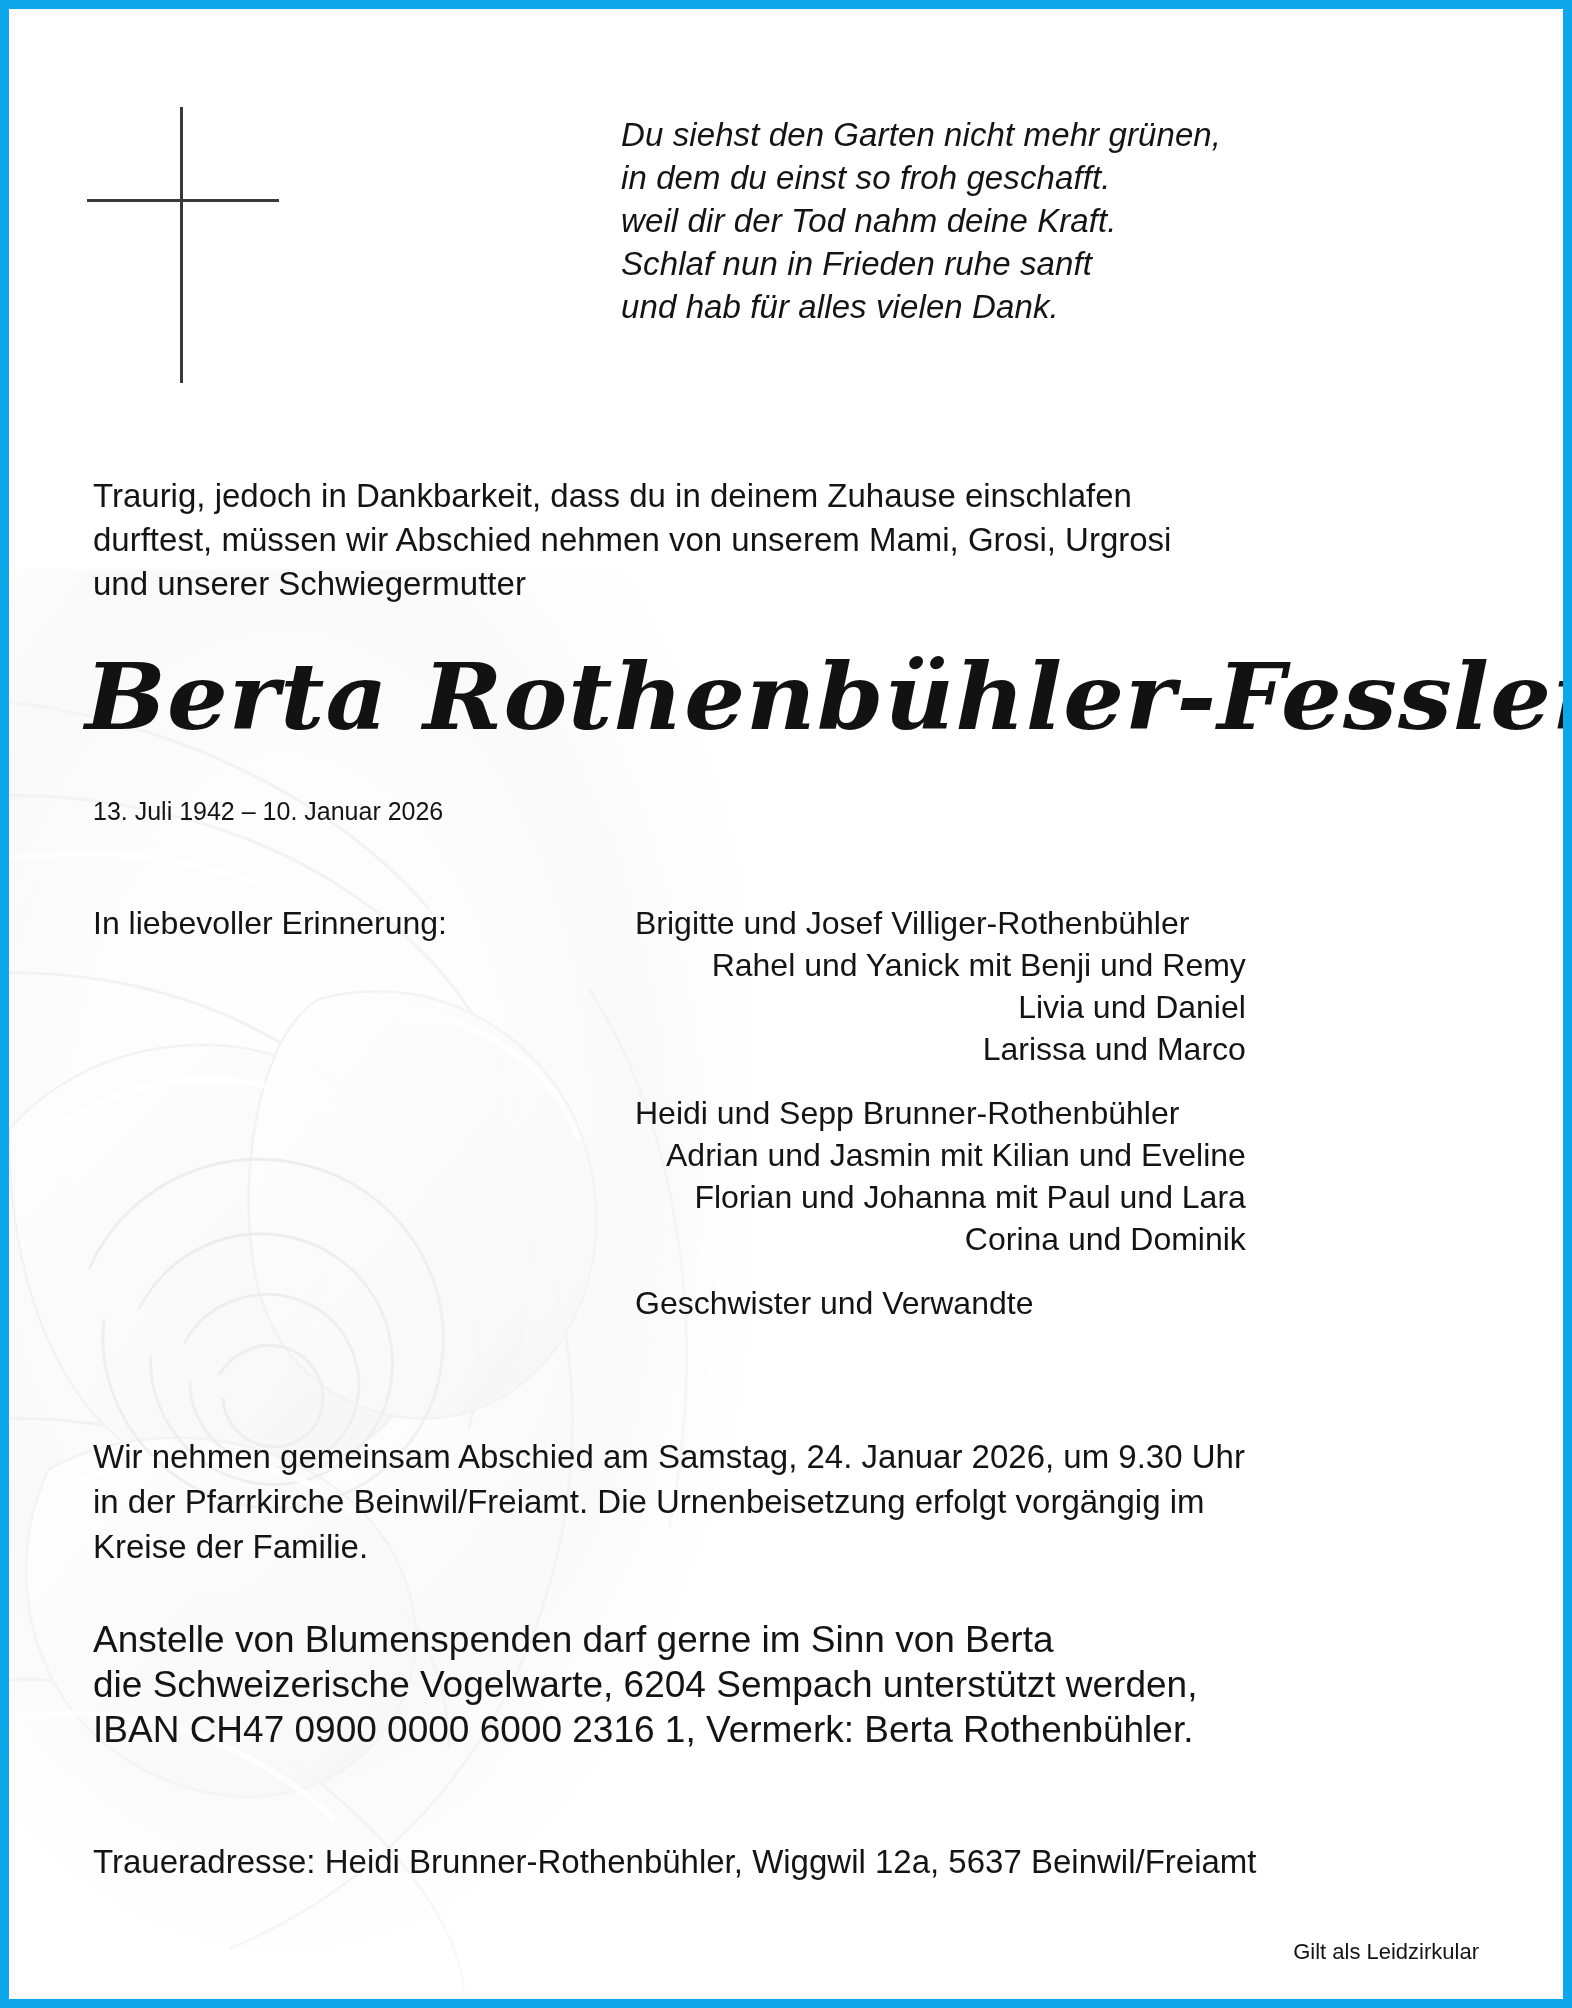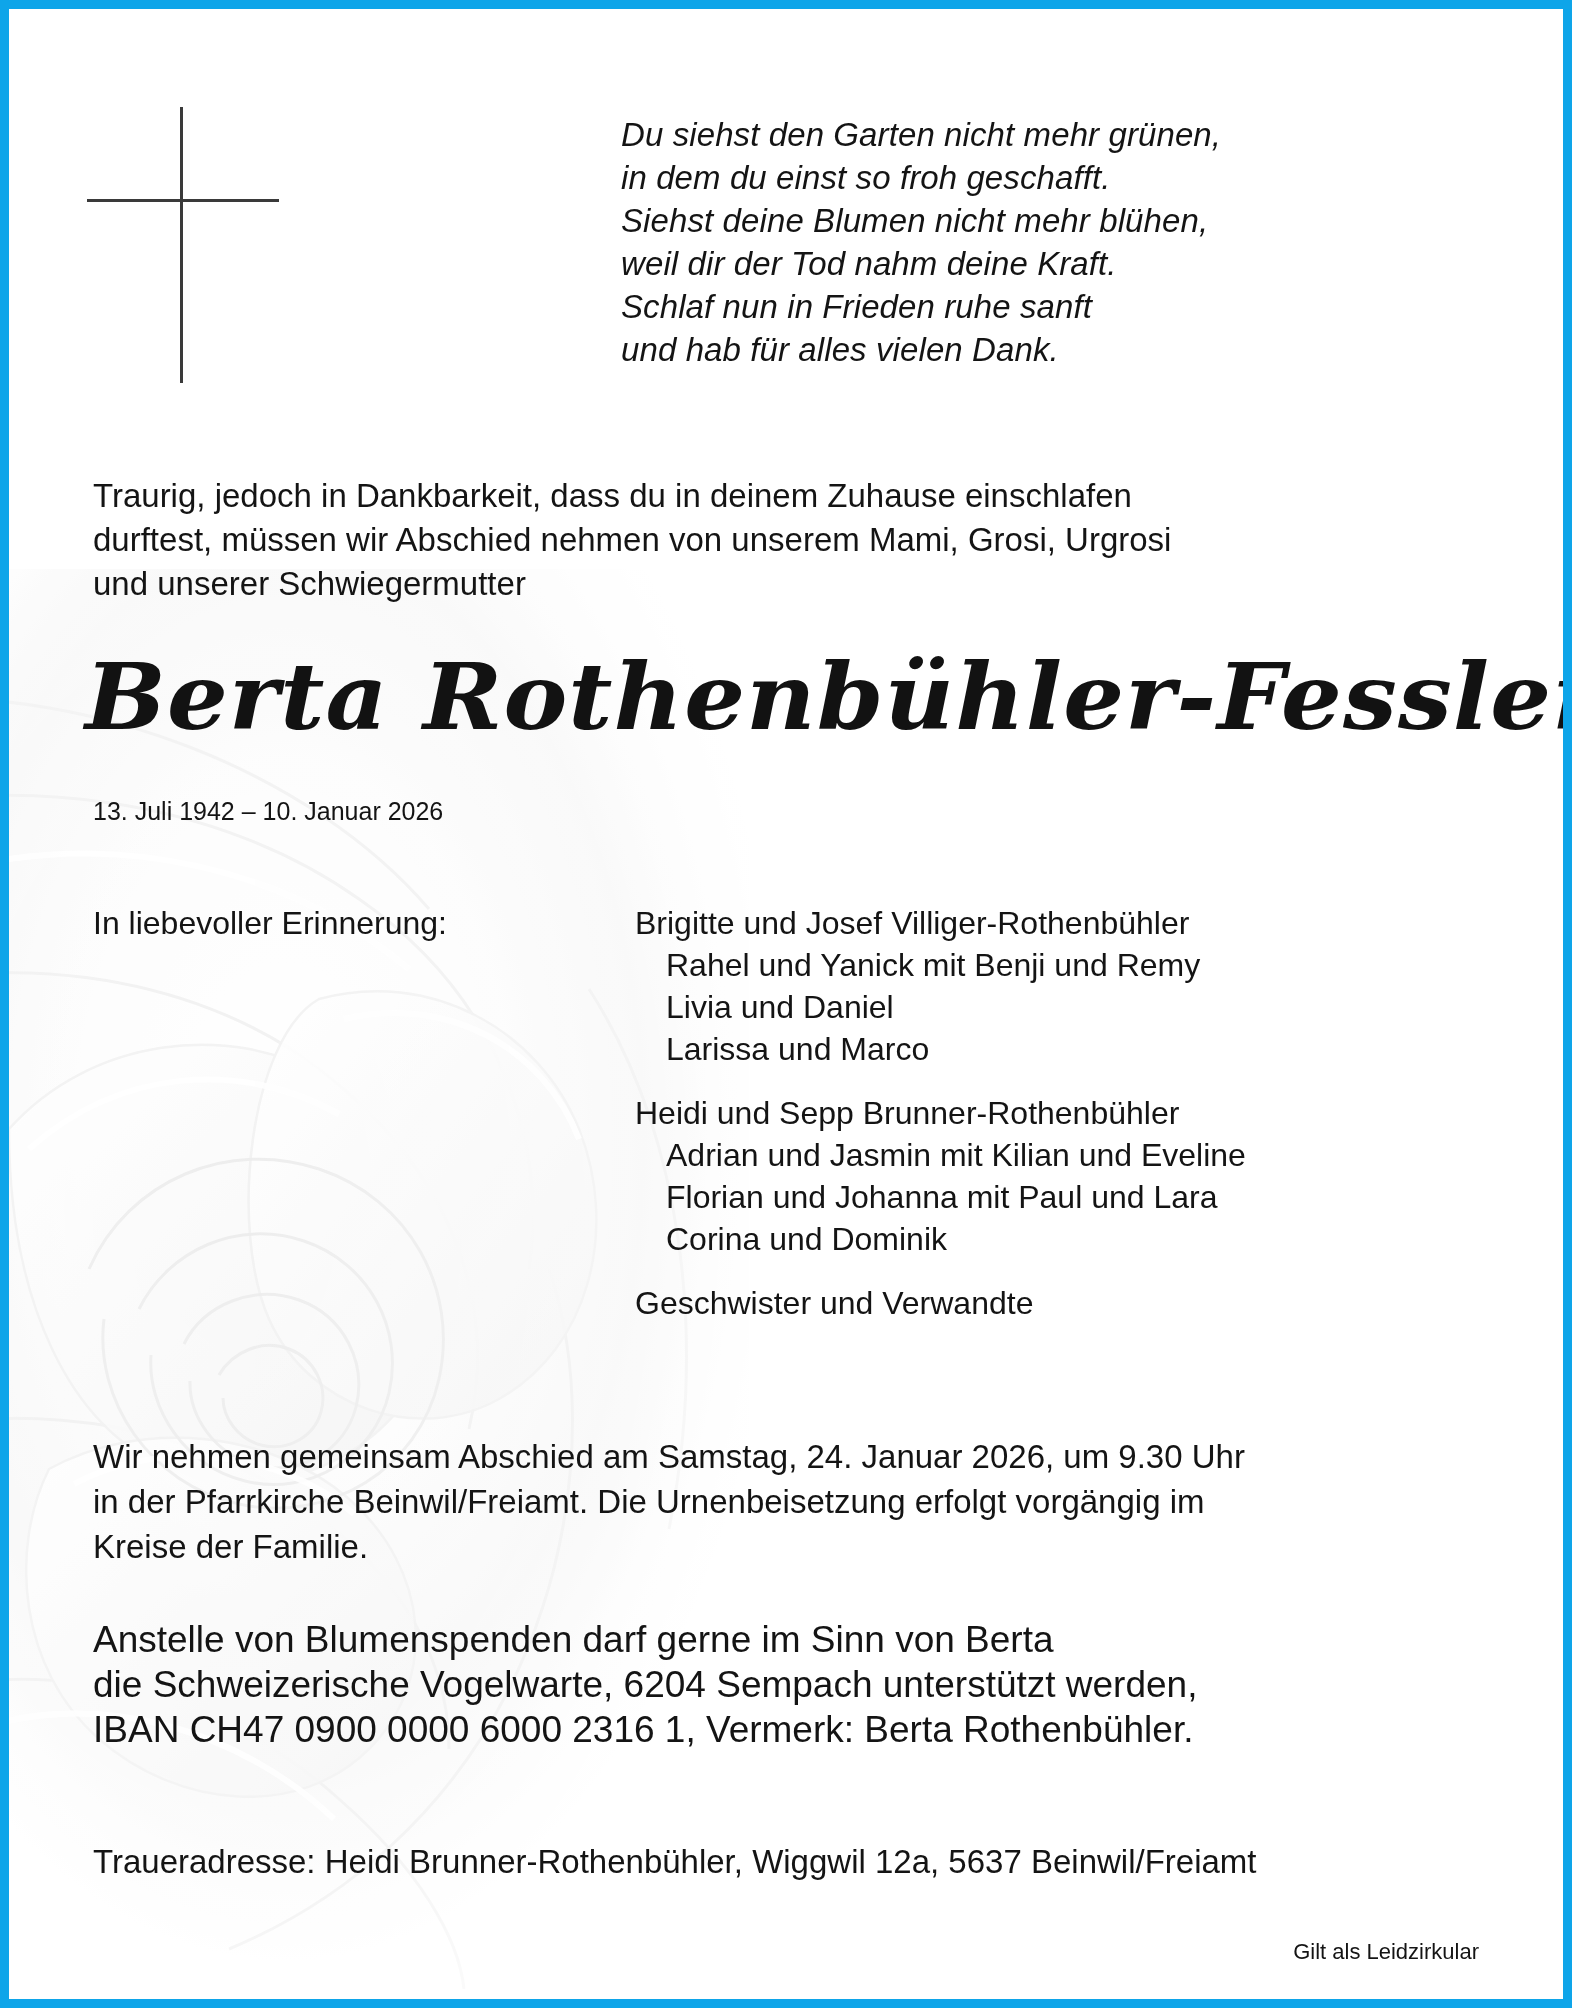--- a/index.html
+++ b/index.html
@@ -133,21 +133,21 @@
     position: absolute;
     left: 626px;
     top: 893px;
     font-size: 32px;
     line-height: 42px;
     color: #141414;
   }
   .families .group { margin-bottom: 22px; }
   .families .group:last-child { margin-bottom: 0; }
   .families .head { white-space: nowrap; }
-  .families .sub  { white-space: nowrap; padding-left: 31px; }
+  .families .sub  { white-space: nowrap; padding-left: 31px; text-align: right; }
 
   
   .ceremony {
     position: absolute;
     left: 84px;
     top: 1425px;
     width: 1400px;
     font-size: 33px;
     line-height: 45px;
     color: #141414;
@@ -253,21 +253,20 @@
     </div>
 
     <div class="cross">
       <div class="v"></div>
       <div class="h"></div>
     </div>
 
     <div class="poem">
       <div>Du siehst den Garten nicht mehr grünen,</div>
       <div>in dem du einst so froh geschafft.</div>
-      <div>Siehst deine Blumen nicht mehr blühen,</div>
       <div>weil dir der Tod nahm deine Kraft.</div>
       <div>Schlaf nun in Frieden ruhe sanft</div>
       <div>und hab für alles vielen Dank.</div>
     </div>
 
     <div class="intro">
       <div>Traurig, jedoch in Dankbarkeit, dass du in deinem Zuhause einschlafen</div>
       <div>durftest, müssen wir Abschied nehmen von unserem Mami, Grosi, Urgrosi</div>
       <div>und unserer Schwiegermutter</div>
     </div>

